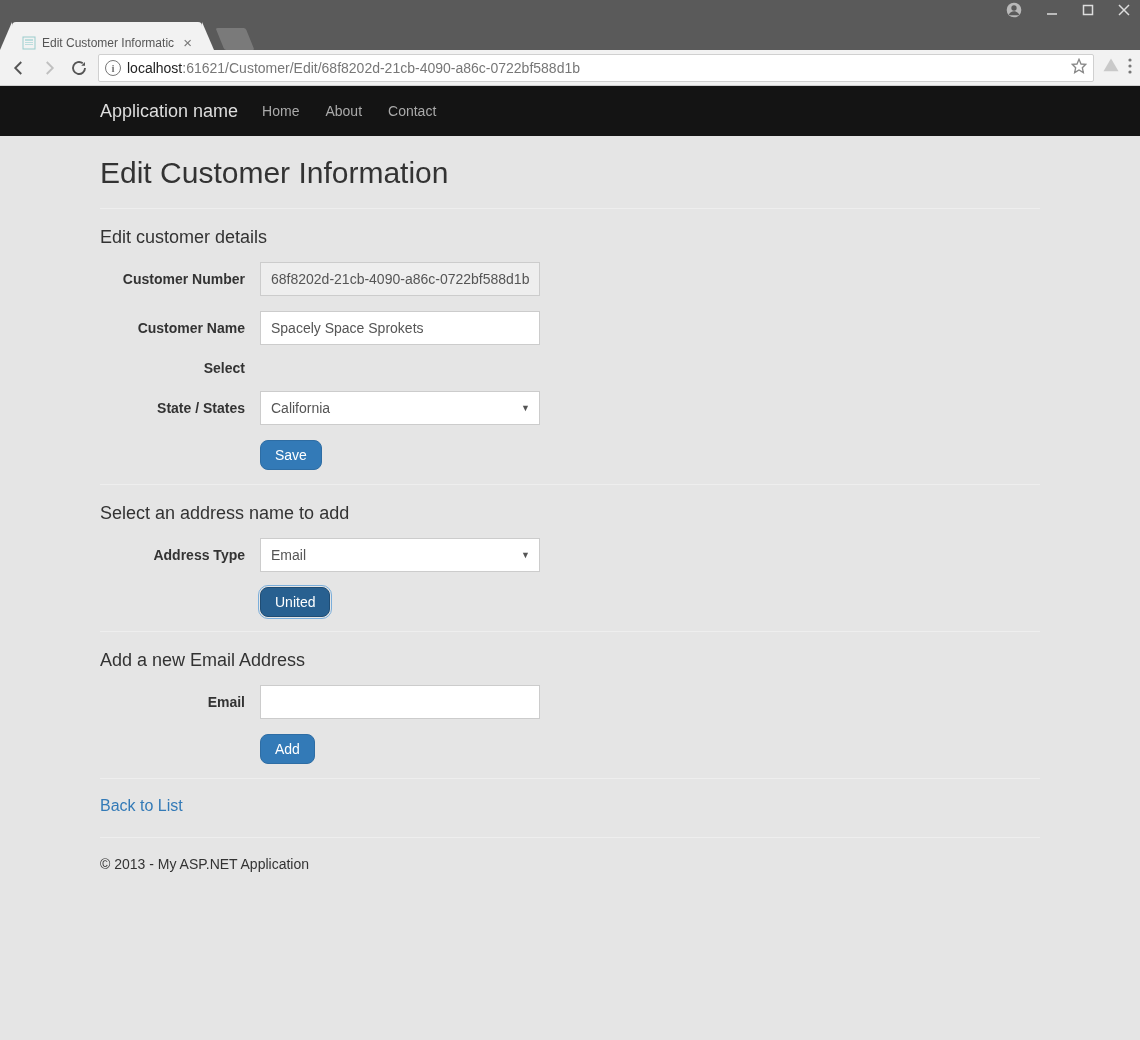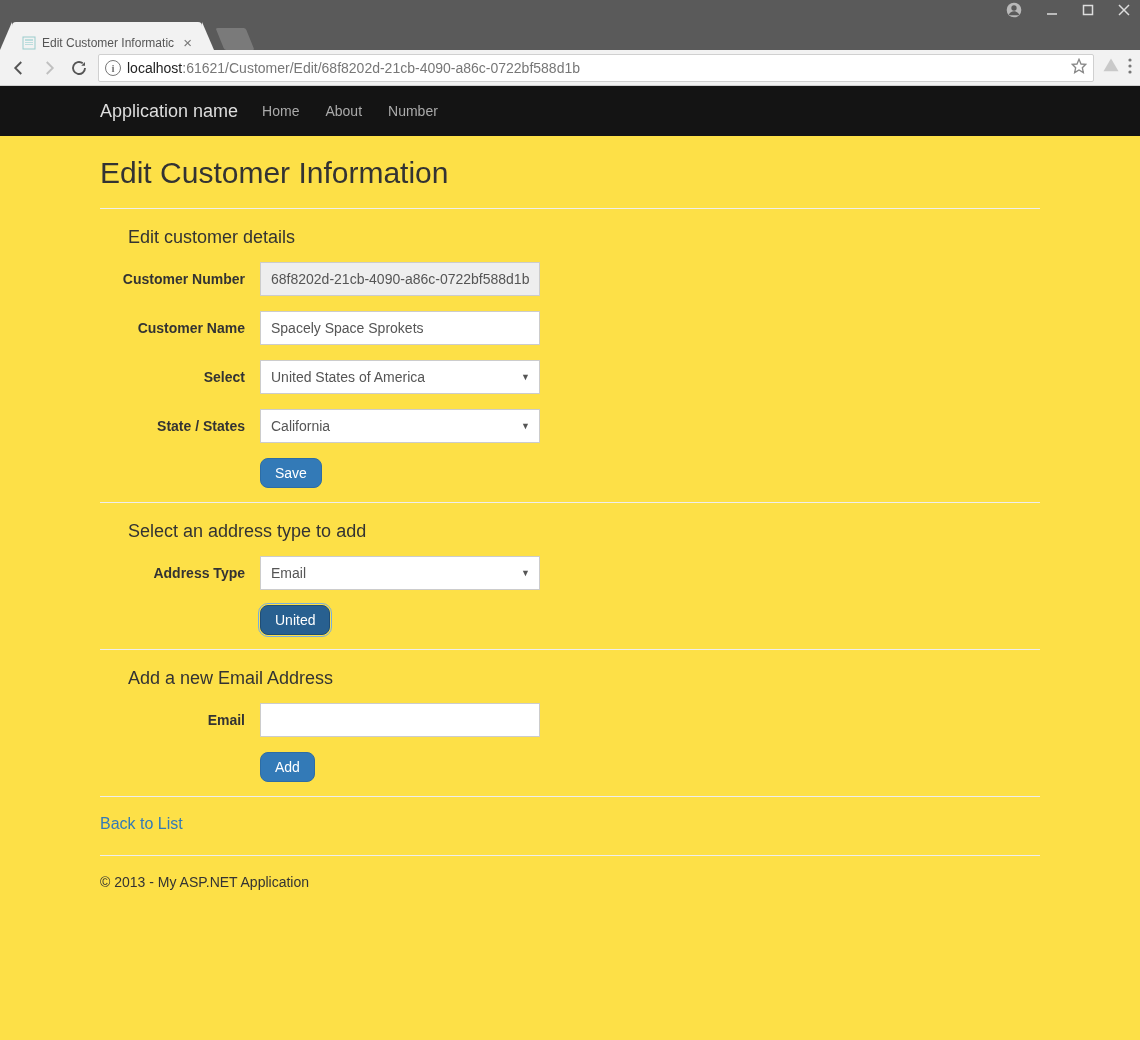--- a/index.html
+++ b/index.html
@@ -128,21 +128,21 @@
       font-family: serif;
       font-weight: bold;
     }
     .url-host { color: #222; }
     .url-port, .url-path { color: #777; }
 
     .star-icon, .drive-icon, .menu-dots { color: #888; }
 
     
     .viewport {
-      background: #fde047;
+      background: #e5e5e5;
       height: calc(1040px - 20px - 30px - 36px);
       overflow: hidden;
     }
 
     .navbar {
       background: #141414;
       height: 50px;
       display: flex;
       align-items: center;
       padding: 0 0;
@@ -181,21 +181,20 @@
       border: none;
       border-top: 1px solid #eee;
       margin: 14px 0 18px 0;
     }
 
     h4.section-heading {
       font-size: 18px;
       font-weight: 500;
       color: #333;
       margin-bottom: 14px;
-      margin-left: 28px;
     }
 
     .form-row {
       display: flex;
       align-items: center;
       margin-bottom: 15px;
     }
     .form-label {
       width: 160px;
       text-align: right;
@@ -366,21 +365,21 @@
   </span>
 </div>
 
 <div class="viewport">
 
   <div class="navbar">
     <div class="container">
       <span class="navbar-brand">Application name</span>
       <span class="navbar-link">Home</span>
       <span class="navbar-link">About</span>
-      <span class="navbar-link">Number</span>
+      <span class="navbar-link">Contact</span>
     </div>
   </div>
 
   <div class="container page-body">
 
     <h2 class="page-title">Edit Customer Information</h2>
     <hr class="section-divider">
 
     
     <h4 class="section-heading">Edit customer details</h4>
@@ -394,44 +393,39 @@
 
     <div class="form-row">
       <label class="form-label">Customer Name</label>
       <div class="form-field">
         <input class="form-control" value="Spacely Space Sprokets" style="">
       </div>
     </div>
 
     <div class="form-row">
       <label class="form-label">Select</label>
-      <div class="form-field select-wrap">
-        <select class="form-control">
-          <option>United States of America</option>
-        </select>
-      </div>
     </div>
 
     <div class="form-row">
       <label class="form-label">State / States</label>
       <div class="form-field select-wrap">
         <select class="form-control">
           <option>California</option>
         </select>
       </div>
     </div>
 
     <div class="btn-row">
       <button class="btn btn-primary">Save</button>
     </div>
 
     <hr class="section-divider">
 
     
-    <h4 class="section-heading">Select an address type to add</h4>
+    <h4 class="section-heading">Select an address name to add</h4>
 
     <div class="form-row">
       <label class="form-label">Address Type</label>
       <div class="form-field select-wrap">
         <select class="form-control">
           <option>Email</option>
         </select>
       </div>
     </div>
 

